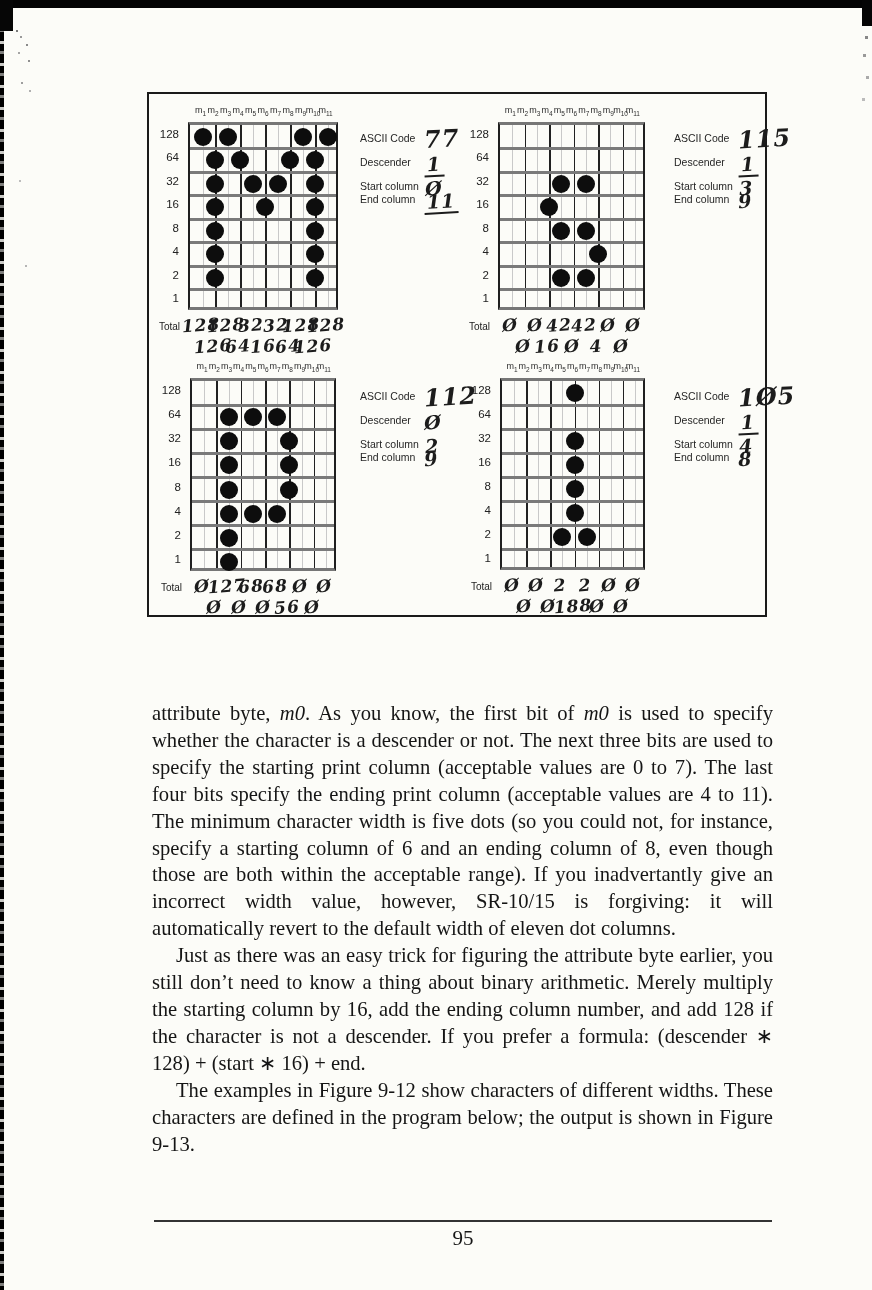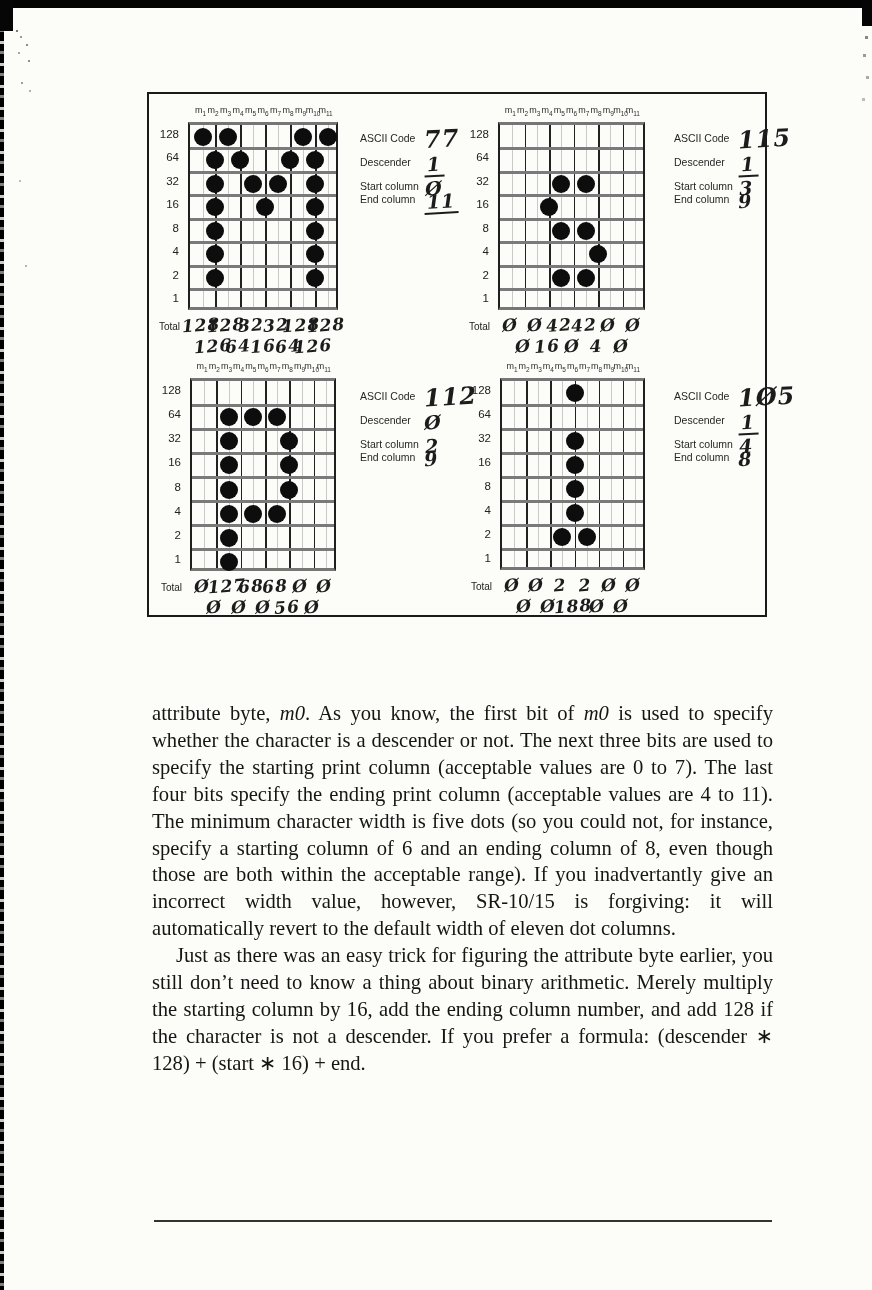--- a/index.html
+++ b/index.html
@@ -342,16 +342,18 @@
       <div class="ann-row" style="left: 674px; top: 382px;"><span class="ann-label">ASCII Code</span><span class="hw ann-value big">1Ø5</span></div>
       <div class="ann-row" style="left: 674px; top: 410px;"><span class="ann-label">Descender</span><span class="hw ann-value u">1</span></div>
       <div class="ann-row" style="left: 674px; top: 434px;"><span class="ann-label">Start column</span><span class="hw ann-value">4</span></div>
       <div class="ann-row" style="left: 674px; top: 447px;"><span class="ann-label">End column</span><span class="hw ann-value">8</span></div>
     </div>
 
 
   <div id="body-text">
       <p class="para"><span>attribute byte, </span><span class="it">m0</span><span>.  As you know, the first bit of </span><span class="it">m0</span><span> is used to specify whether the character is a descender or not.  The next three bits are used to specify the starting print column (acceptable values are 0 to 7). The last four bits specify the ending print column (acceptable values are 4 to 11).  The minimum character width is five dots (so you could not, for instance, specify a starting column of 6 and an ending column of 8, even though those are both within the acceptable range). If you inadvertantly give an incorrect width value, however, SR-10/15 is forgiving: it will automatically revert to the default width of eleven dot columns.</span></p>
       <p class="para indent"><span>Just as there was an easy trick for figuring the attribute byte earlier, you still don’t need to know a thing about binary arithmetic. Merely multiply the starting column by 16, add the ending column number, and add 128 if the character is not a descender. If you prefer a formula: (descender ∗ 128) + (start ∗ 16) + end.</span></p>
+      <p class="para indent"><span>The examples in Figure 9-12 show characters of different widths. These characters are defined in the program below; the output is shown in Figure 9-13.</span></p>
     </div>
 
   <div class="footer-rule"></div>
+  <div class="page-number">95</div>
 </div>
 
 </body></html>

